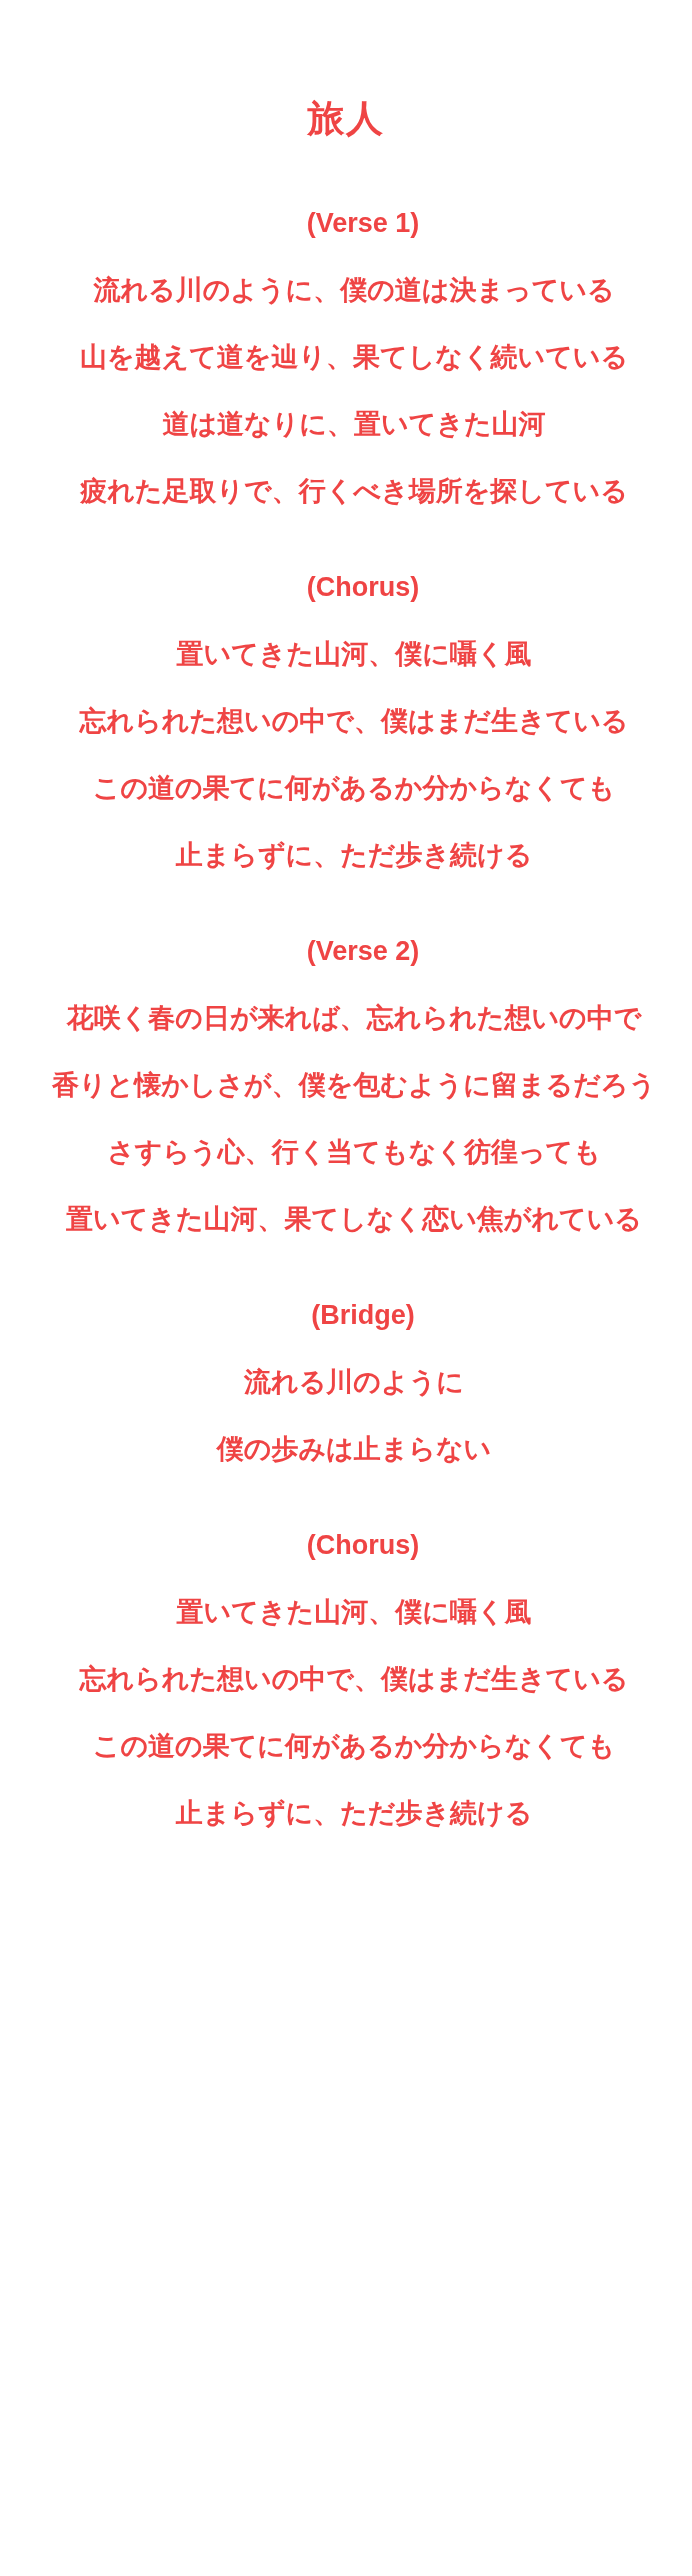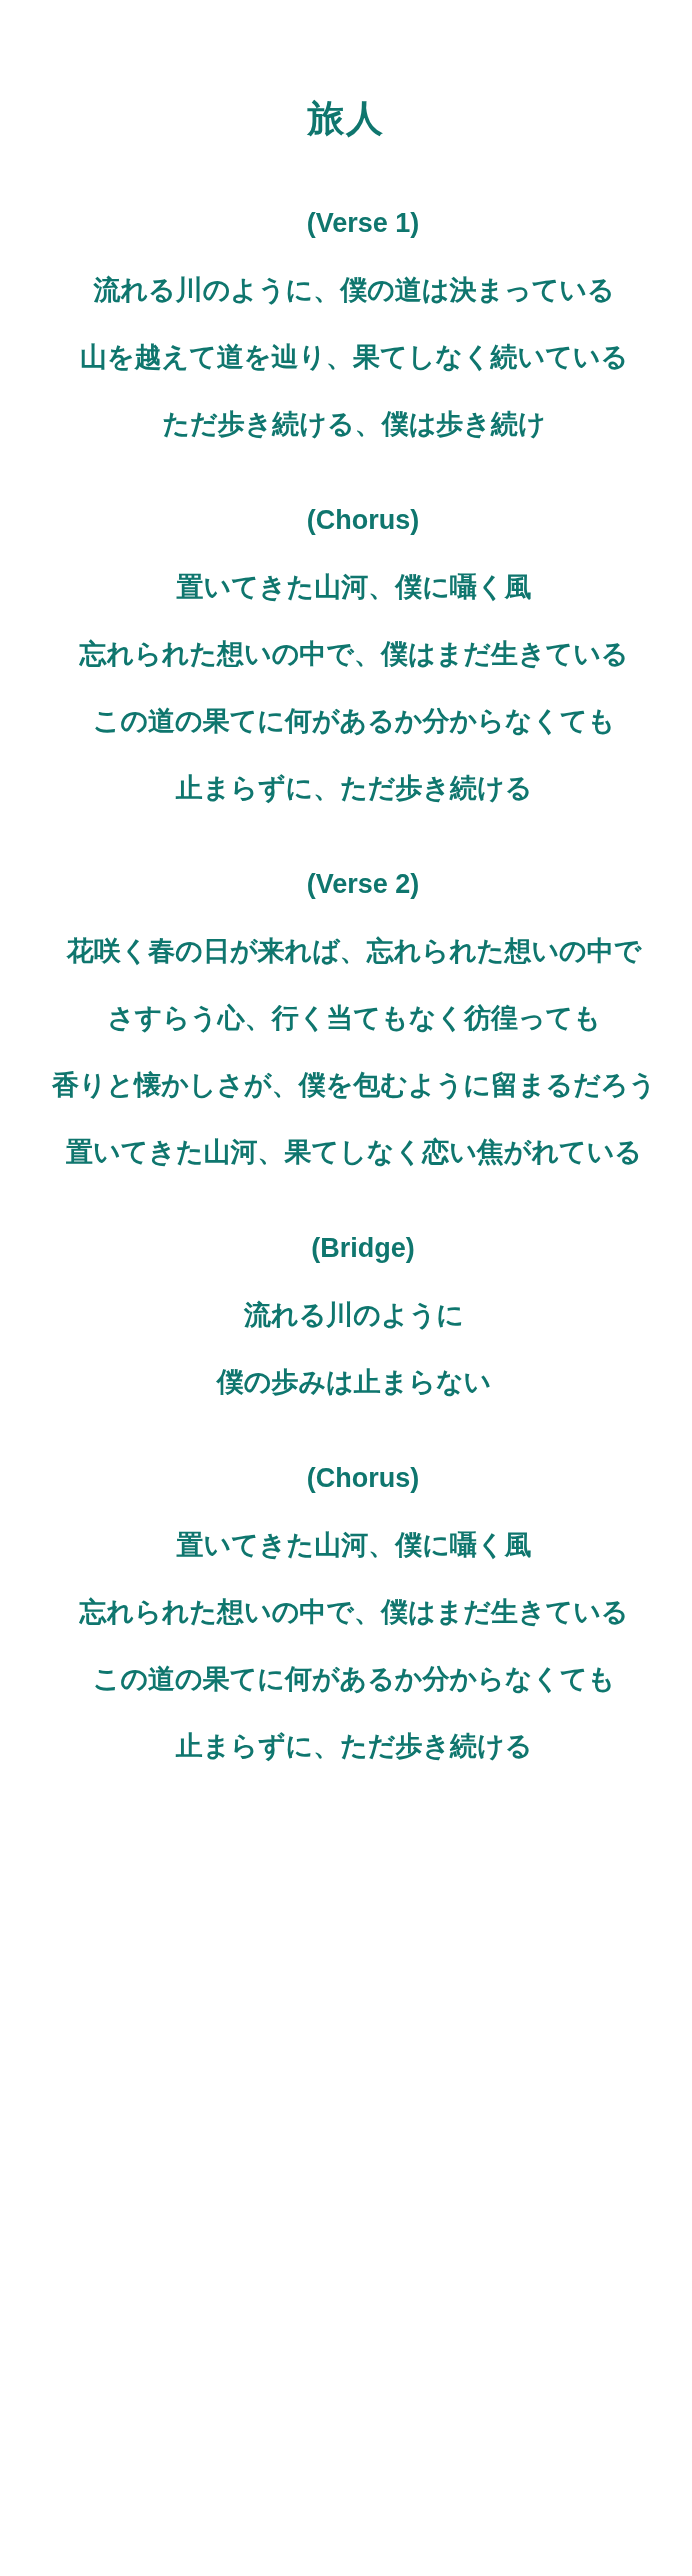--- a/index.html
+++ b/index.html
@@ -10,21 +10,21 @@
   body {
     width: 692px;
     min-height: 2576px;
   }
   .page {
     width: 692px;
     min-height: 2576px;
     box-sizing: border-box;
     padding-top: 97px;
     text-align: center;
-    color: #0f766e;
+    color: #ef4444;
     font-family: "Liberation Sans", "DejaVu Sans", sans-serif;
     font-weight: 700;
   }
   .doc-title {
     font-size: 37px;
     line-height: 44px;
     margin: 0 0 48px 0;
     letter-spacing: 1.6px;
   }
   .section {
@@ -47,36 +47,37 @@
 </head>
 <body>
 
 <div class="page">
   <h1 class="doc-title">旅人</h1>
   <div>
   <section class="section">
     <h2 class="section-label">(Verse 1)</h2>
   <p class="lyric-line">流れる川のように、僕の道は決まっている</p>
         <p class="lyric-line">山を越えて道を辿り、果てしなく続いている</p>
-        <p class="lyric-line">ただ歩き続ける、僕は歩き続け</p>
+        <p class="lyric-line">道は道なりに、置いてきた山河</p>
+        <p class="lyric-line">疲れた足取りで、行くべき場所を探している</p>
       </section>
 
   <section class="section">
     <h2 class="section-label">(Chorus)</h2>
   <p class="lyric-line">置いてきた山河、僕に囁く風</p>
         <p class="lyric-line">忘れられた想いの中で、僕はまだ生きている</p>
         <p class="lyric-line">この道の果てに何があるか分からなくても</p>
         <p class="lyric-line">止まらずに、ただ歩き続ける</p>
       </section>
 
   <section class="section">
     <h2 class="section-label">(Verse 2)</h2>
   <p class="lyric-line">花咲く春の日が来れば、忘れられた想いの中で</p>
+        <p class="lyric-line">香りと懐かしさが、僕を包むように留まるだろう</p>
         <p class="lyric-line">さすらう心、行く当てもなく彷徨っても</p>
-        <p class="lyric-line">香りと懐かしさが、僕を包むように留まるだろう</p>
         <p class="lyric-line">置いてきた山河、果てしなく恋い焦がれている</p>
       </section>
 
   <section class="section">
     <h2 class="section-label">(Bridge)</h2>
   <p class="lyric-line">流れる川のように</p>
         <p class="lyric-line">僕の歩みは止まらない</p>
       </section>
 
   <section class="section">

